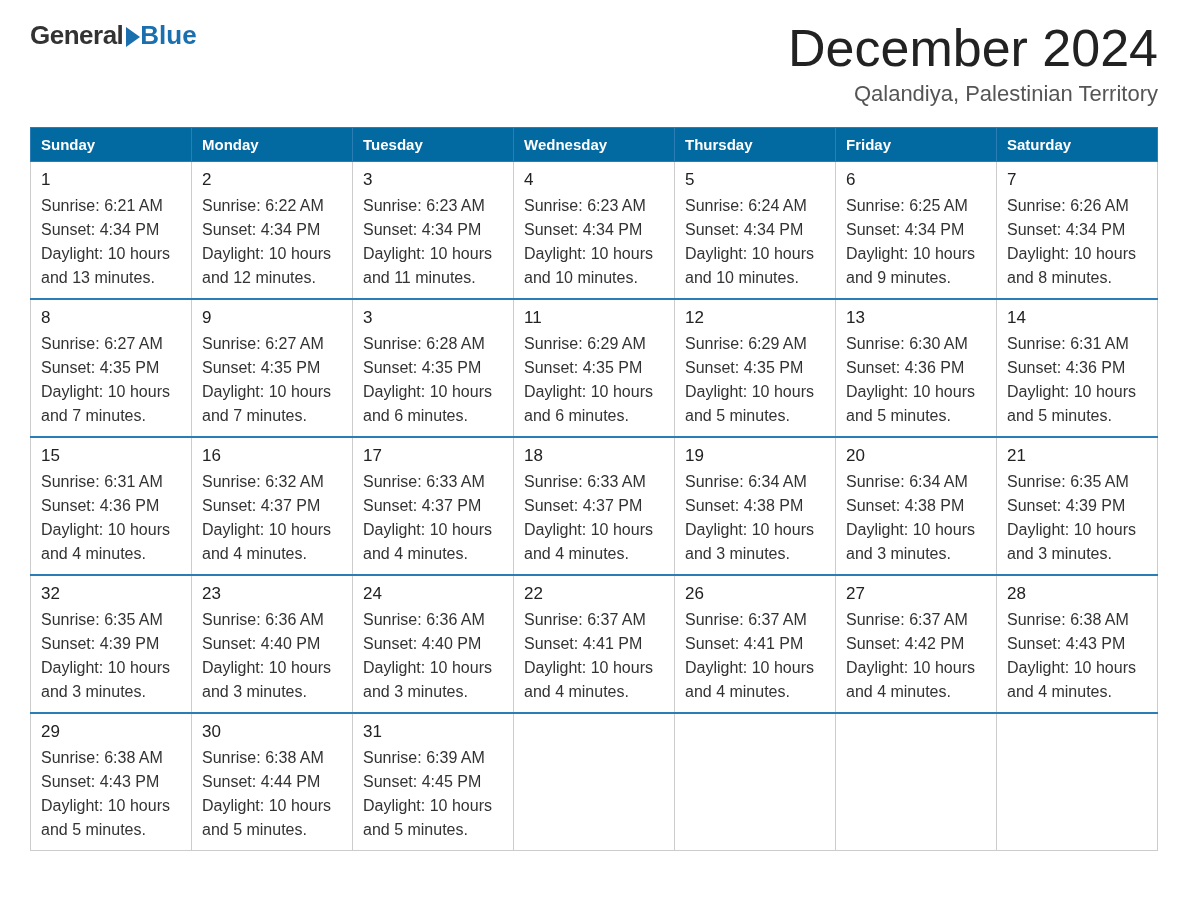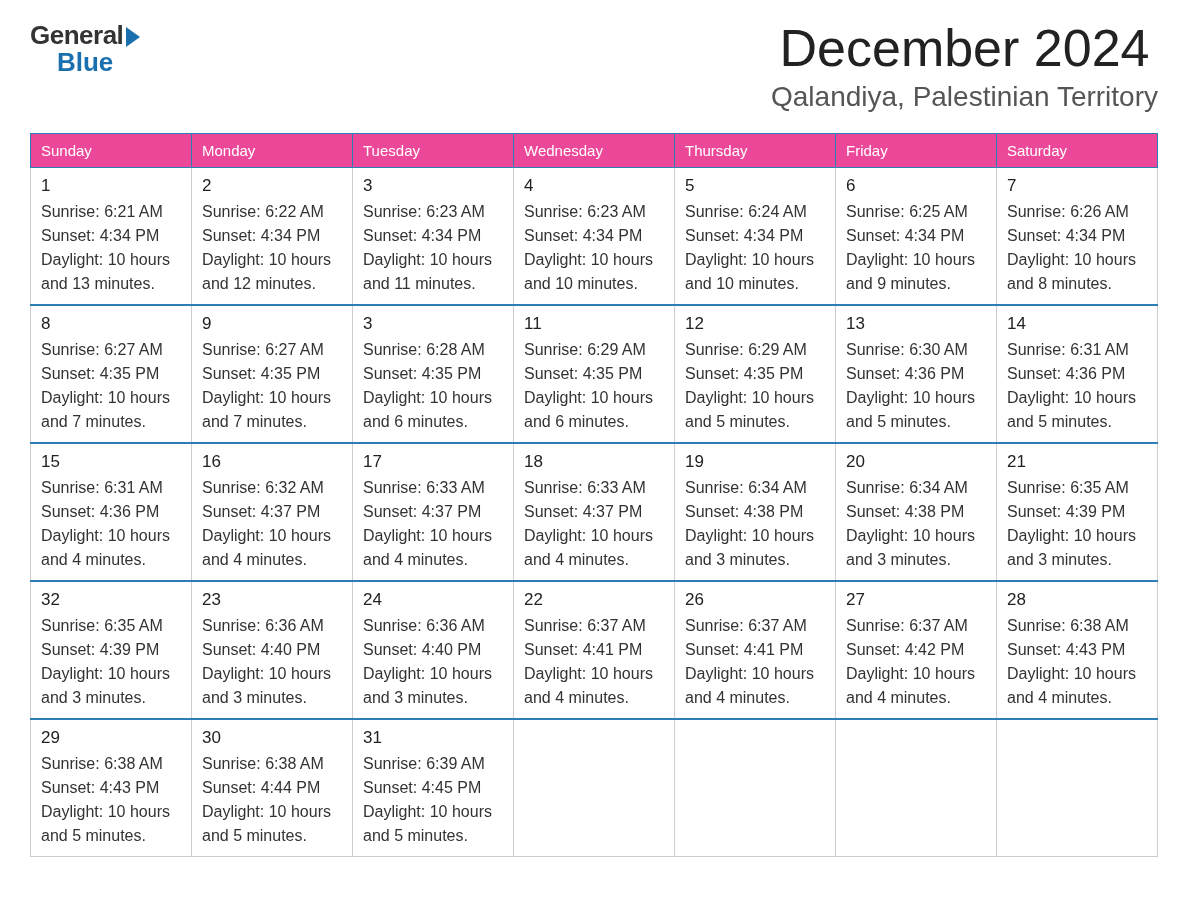--- a/index.html
+++ b/index.html
@@ -11,22 +11,22 @@
       padding: 20px 30px;
     }
     .header {
       display: flex;
       justify-content: space-between;
       align-items: flex-start;
       margin-bottom: 20px;
     }
     .logo {
       display: flex;
-      flex-direction: column;
-      align-items: center;
+      flex-direction: row;
+      align-items: flex-end;
     }
     .logo-top {
       display: flex;
       align-items: center;
     }
     .logo-general {
       font-size: 26px;
       font-weight: bold;
       color: #333;
       letter-spacing: -0.5px;
@@ -50,35 +50,35 @@
       text-align: right;
     }
     .month-title {
       font-size: 52px;
       font-weight: normal;
       color: #222;
       line-height: 1.1;
       text-align: center;
     }
     .location-title {
-      font-size: 28px;
+      font-size: 22px;
       color: #555;
       margin-top: 4px;
     }
     .calendar-table {
       width: 100%;
       border-collapse: collapse;
       table-layout: fixed;
     }
     .calendar-table thead tr th {
-      background-color: #ec4899;
+      background-color: #0369a1;
       color: #fff;
       padding: 8px 10px;
       font-size: 15px;
-      font-weight: normal;
+      font-weight: bold;
       text-align: left;
       border: 1px solid #2a7db5;
     }
     .calendar-table tbody tr td {
       vertical-align: top;
       padding: 8px 10px;
       border: 1px solid #ccc;
       font-size: 13px;
       color: #333;
       min-height: 100px;

